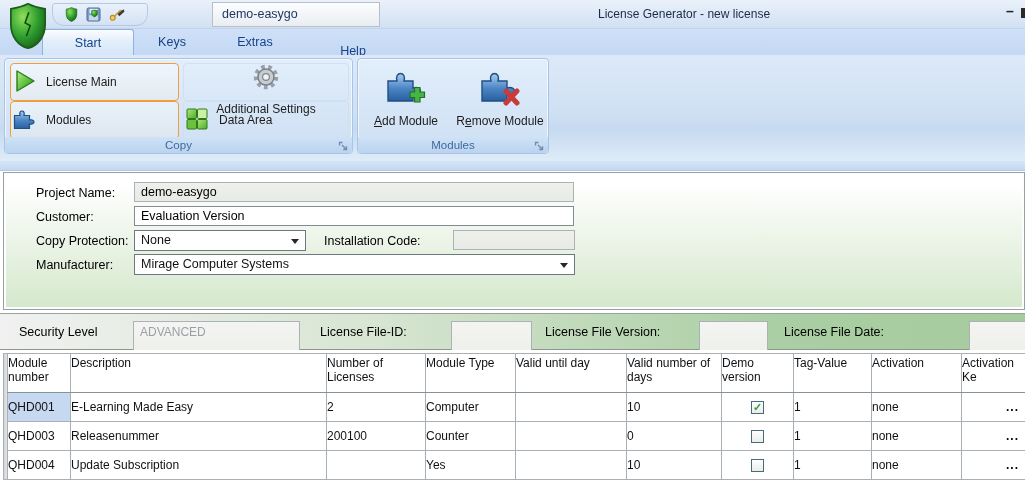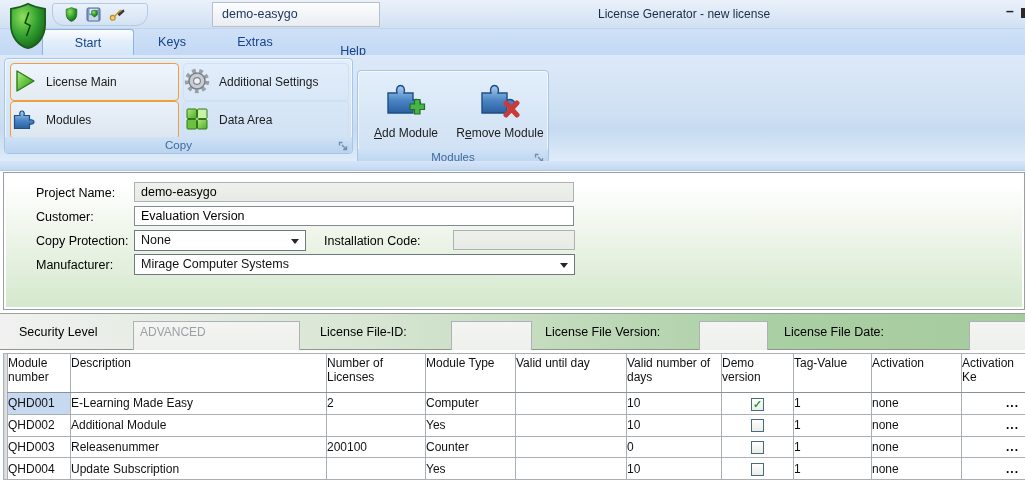--- a/index.html
+++ b/index.html
@@ -37,21 +37,21 @@
     background:linear-gradient(#dde9f8,#cfe0f3 55%,#c6daf0 70%,#dfecf9); }
   .rgroup { position:absolute; top:3px; height:96px;
     border:1px solid #a9c5e6; border-radius:4px;
     background:linear-gradient(#e2eefb,#d5e5f6 60%,#cfe0f4);
     box-shadow:inset 0 0 0 1px rgba(255,255,255,.65); }
   .rgroup-footer { position:absolute; left:0; right:0; bottom:0; height:16px;
     background:linear-gradient(#cfe2f6,#bad3ee); border-radius:0 0 4px 4px;
     color:#3e6aa0; font-size:11.5px; text-align:center; line-height:16px; }
   .launcher { position:absolute; right:3px; bottom:2px; width:11px; height:11px; cursor:pointer; }
   .gview { left:4px; width:349px; }
-  .gmods { left:357px; width:192px;margin-top:12px; }
+  .gmods { left:357px; width:192px; }
   .rbtn-wide { position:absolute; height:38px; border-radius:4px; display:flex;
     align-items:center; gap:9px; cursor:pointer;
     border:1px solid rgba(205,223,242,.9); }
   .rbtn-wide.on { border:1px solid #f09d3c; background:linear-gradient(rgba(255,255,255,.45),rgba(255,243,220,.25)); }
   .rbtn-wide .lbl { font-size:12px; color:#1c1c1c; }
   .rbtn-big { position:absolute; top:2px; width:92px; height:78px; border-radius:4px;
     display:flex; flex-direction:column; align-items:center; justify-content:flex-start;
     padding-top:6px; gap:4px; cursor:pointer; }
   .rbtn-big .lbl { font-size:12px; color:#1c1c1c; white-space:nowrap; }
   .u { text-decoration:underline; }
@@ -174,21 +174,21 @@
 
   <div class="rgroup gview">
     <div class="rbtn-wide on" style="left:5px; top:4px; width:169px;">
       <span>
         <svg width="26" height="26" viewBox="0 0 26 26">
             <path d="M6 3 L23 13 L6 23 Z" fill="url(#gPlay)" stroke="#2f7a1f" stroke-width="1.4" stroke-linejoin="round"></path>
           </svg>
       </span>
       <span class="lbl">License Main</span>
     </div>
-    <div class="rbtn-wide" style="left:178px; top:4px; width:166px;">
+    <div class="rbtn-wide" style="left:178px; top:4px; width:166px;flex-direction:column;">
       <span>
         <svg width="26" height="26" viewBox="0 0 26 26">
           <circle cx="13" cy="13" r="10" fill="none" stroke="#9aa0a8" stroke-width="4.5" stroke-dasharray="3.6 3.4"></circle>
           <circle cx="13" cy="13" r="8" fill="#c9cdd2" stroke="#7a8088" stroke-width="1.5"></circle>
           <circle cx="13" cy="13" r="3.4" fill="#eef2f5" stroke="#80868e" stroke-width="1.2"></circle>
         </svg>
       </span>
       <span class="lbl">Additional Settings</span>
     </div>
     <div class="rbtn-wide on" style="left:5px; top:42px; width:169px;">
@@ -329,34 +329,20 @@
           <td></td>
           <td>10</td>
           <td class="center"><span class="chk">✓</span></td>
           <td>1</td>
           <td>none</td>
           <td>
               <span class="ellipsis-btn">...</span>
             </td>
         </tr>
         <tr>
-          <td>QHD002</td>
-          <td>Additional Module</td>
-          <td></td>
-          <td>Yes</td>
-          <td></td>
-          <td>10</td>
-          <td class="center"><span class="chk"></span></td>
-          <td>1</td>
-          <td>none</td>
-          <td>
-              <span class="ellipsis-btn">...</span>
-            </td>
-        </tr>
-        <tr>
           <td>QHD003</td>
           <td>Releasenummer</td>
           <td>200100</td>
           <td>Counter</td>
           <td></td>
           <td>0</td>
           <td class="center"><span class="chk"></span></td>
           <td>1</td>
           <td>none</td>
           <td>

